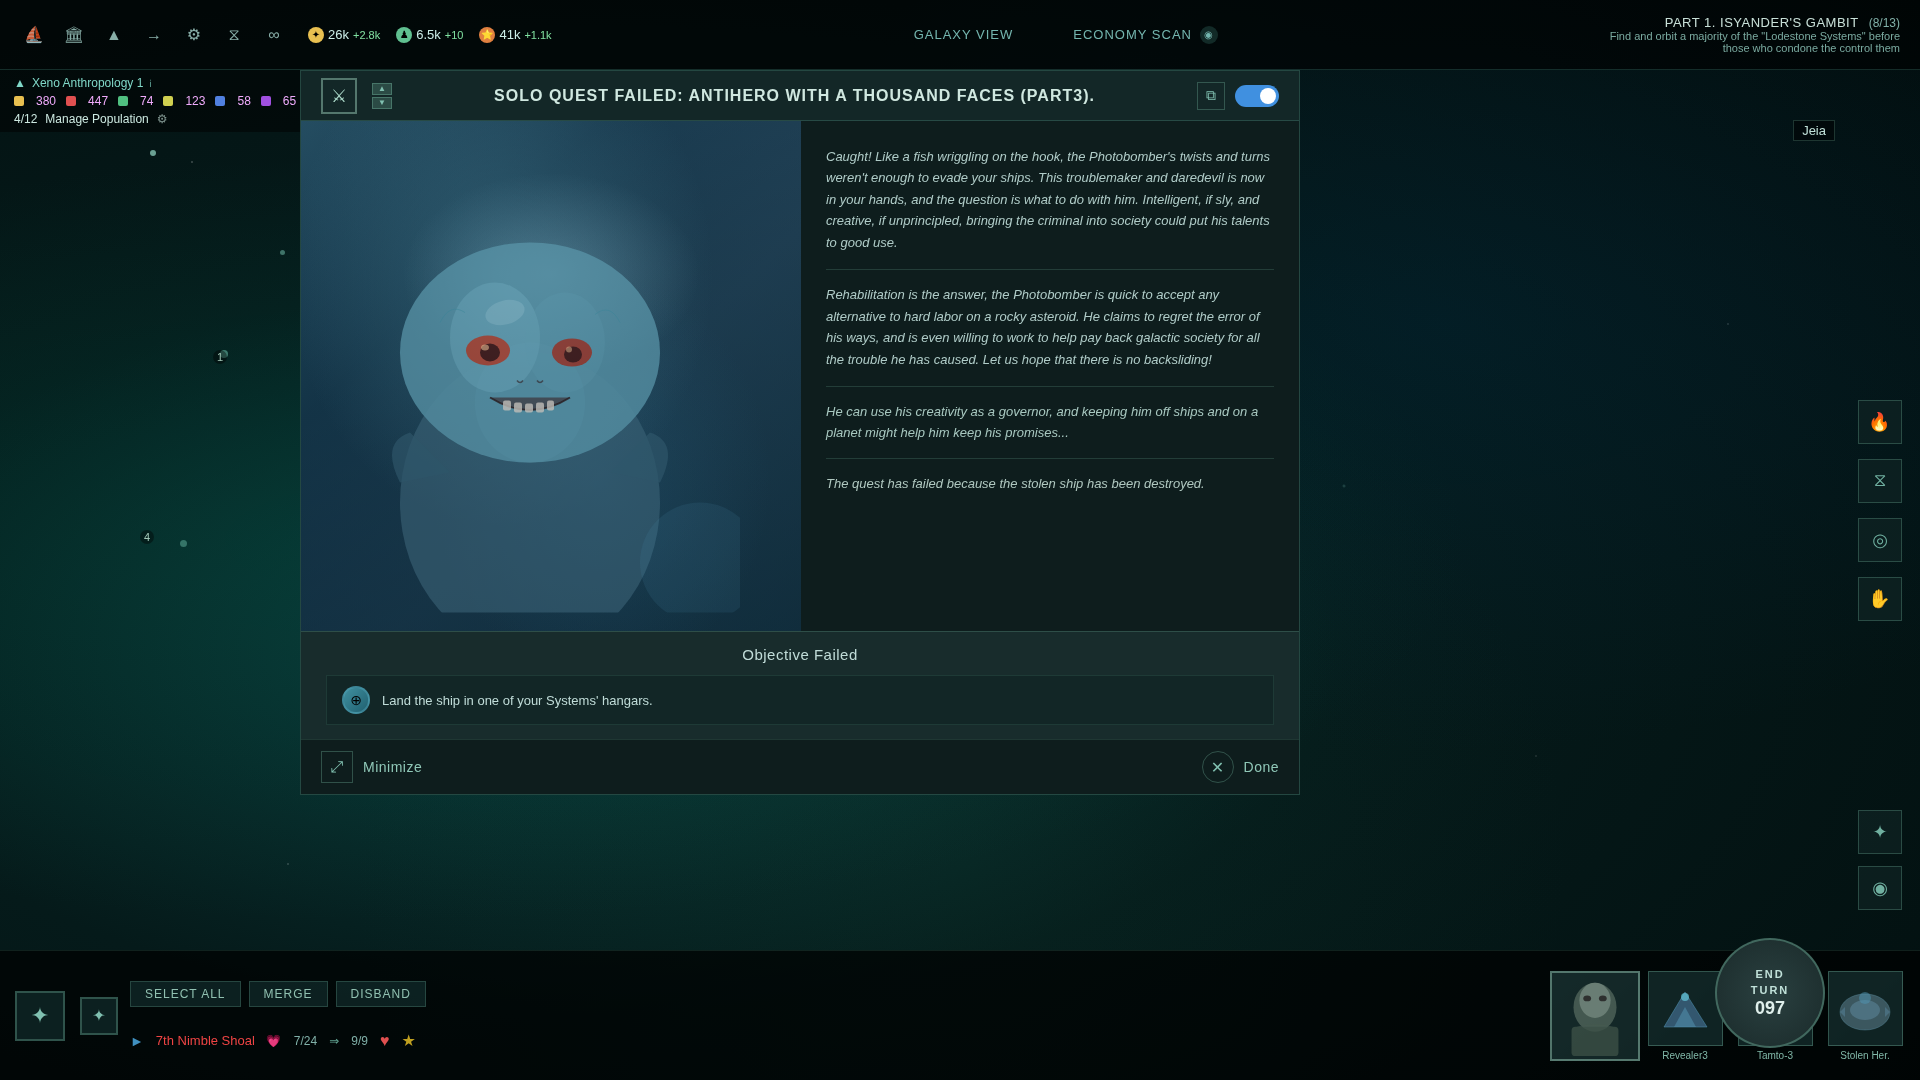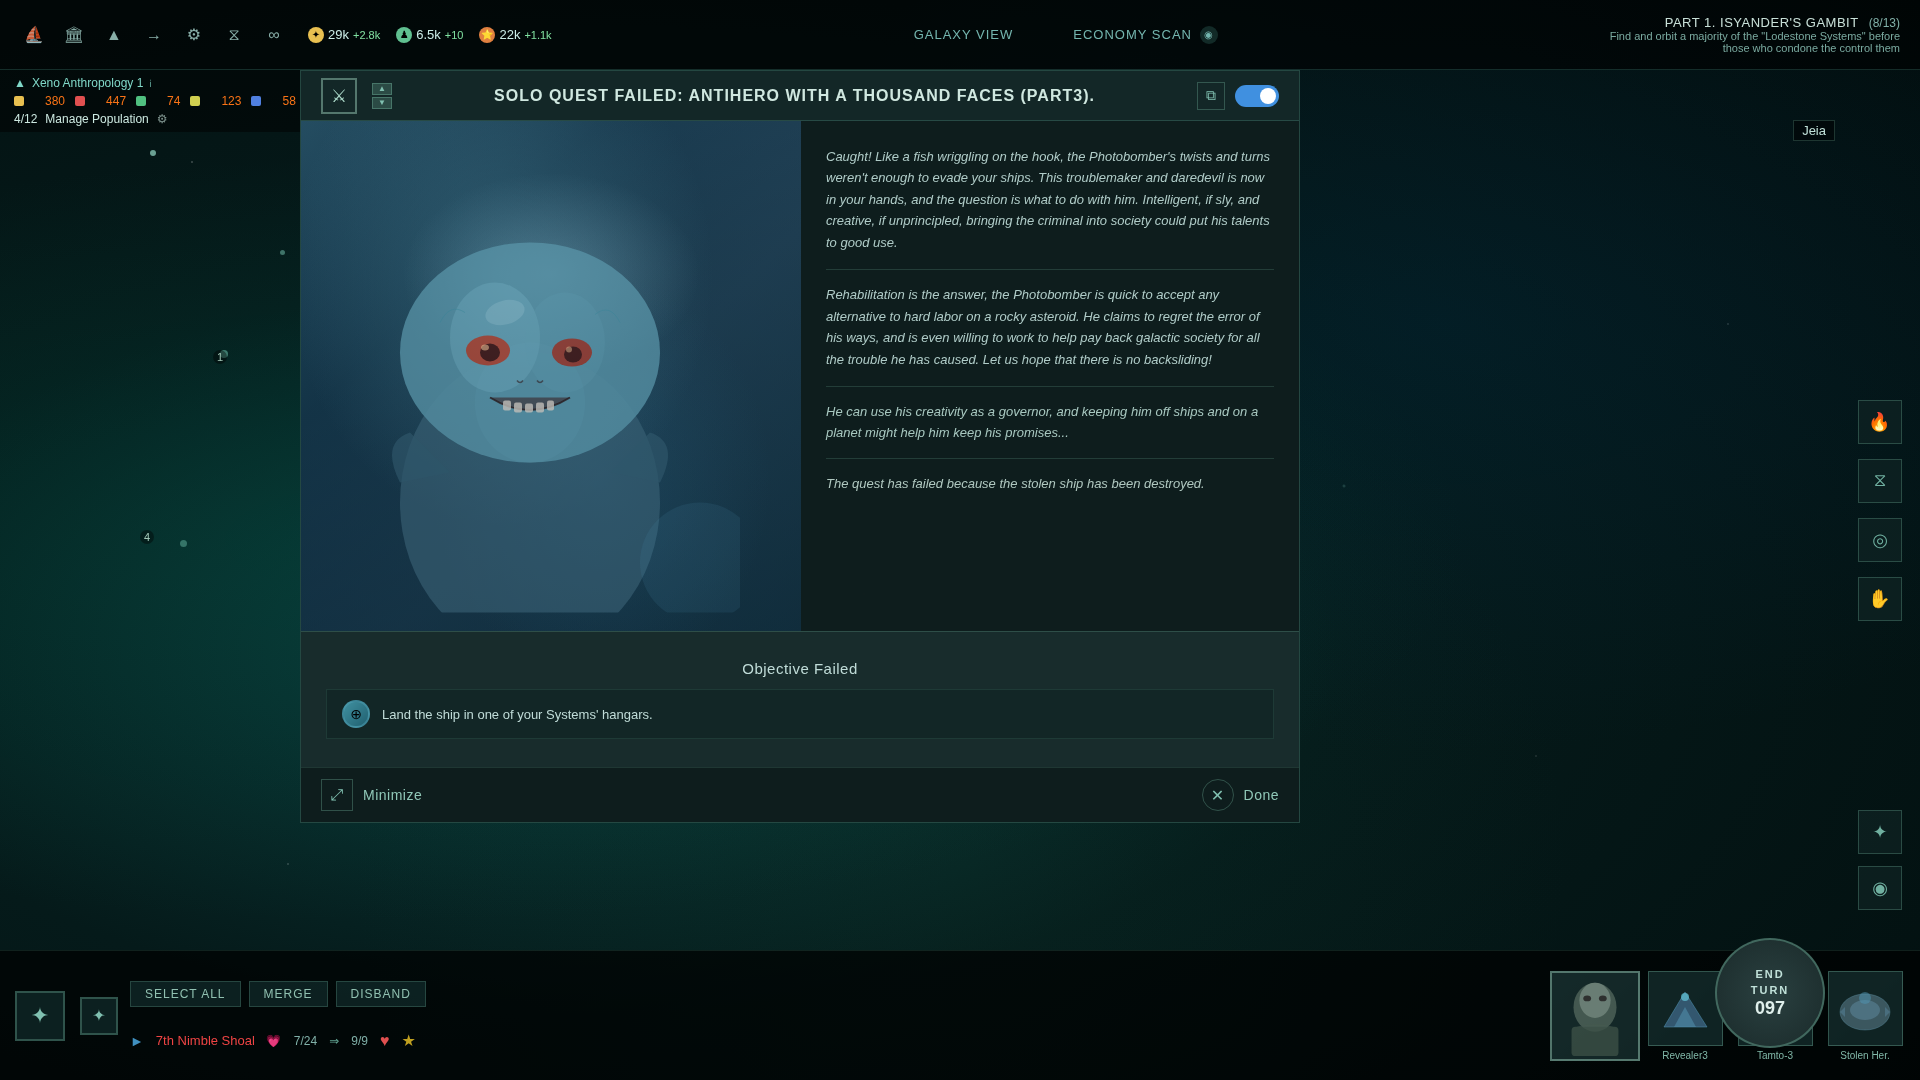--- a/index.html
+++ b/index.html
@@ -151,22 +151,22 @@
       gap: 6px;
     }
     .resource-row {
       display: flex;
       gap: 10px;
       align-items: center;
     }
     .res-small {
       display: flex;
       align-items: center;
-      gap: 21px;
-      color: #f97316;
+      gap: 12px;
+      color: #f0abfc;
       font-size: 12px;
     }
     .res-dot {
       width: 10px;
       height: 10px;
       border-radius: 2px;
     }
     .dot-gold { background: #e8c050; }
     .dot-red { background: #e05050; }
     .dot-green { background: #50c080; }
@@ -333,21 +333,21 @@
       color: #b0c8c0;
       font-size: 13px;
       line-height: 1.65;
       font-style: italic;
     }
 
     
     .objective-bar {
       background: rgba(25,45,45,0.95);
       border-top: 1px solid rgba(100,160,140,0.3);
-      padding: 28px 25px;
+      padding: 14px 25px;
       text-align: center;
     }
     .objective-title {
       color: #c0dcd8;
       font-size: 15px;
       letter-spacing: 0.5px;
       margin-bottom: 12px;
     }
     .objective-item {
       display: flex;
@@ -607,31 +607,31 @@
     <div class="top-icon">🏛</div>
     <div class="top-icon">▲</div>
     <div class="top-icon">→</div>
     <div class="top-icon">⚙</div>
     <div class="top-icon">⧖</div>
     <div class="top-icon">∞</div>
   </div>
   <div class="top-resources">
     <div class="resource-item">
       <div class="resource-icon res-credits">✦</div>
-      <span>29k</span>
+      <span>26k</span>
       <span class="res-plus">+2.8k</span>
     </div>
     <div class="resource-item">
       <div class="resource-icon res-pop">♟</div>
       <span>6.5k</span>
       <span class="res-plus">+10</span>
     </div>
     <div class="resource-item">
       <div class="resource-icon res-industry">⭐</div>
-      <span>22k</span>
+      <span>41k</span>
       <span class="res-plus">+1.1k</span>
     </div>
   </div>
   <div class="top-center">
     <div class="top-nav-btn">
       <span>GALAXY VIEW</span>
     </div>
     <div class="top-nav-btn">
       <span>ECONOMY SCAN</span>
       <div class="nav-icon">◉</div>

